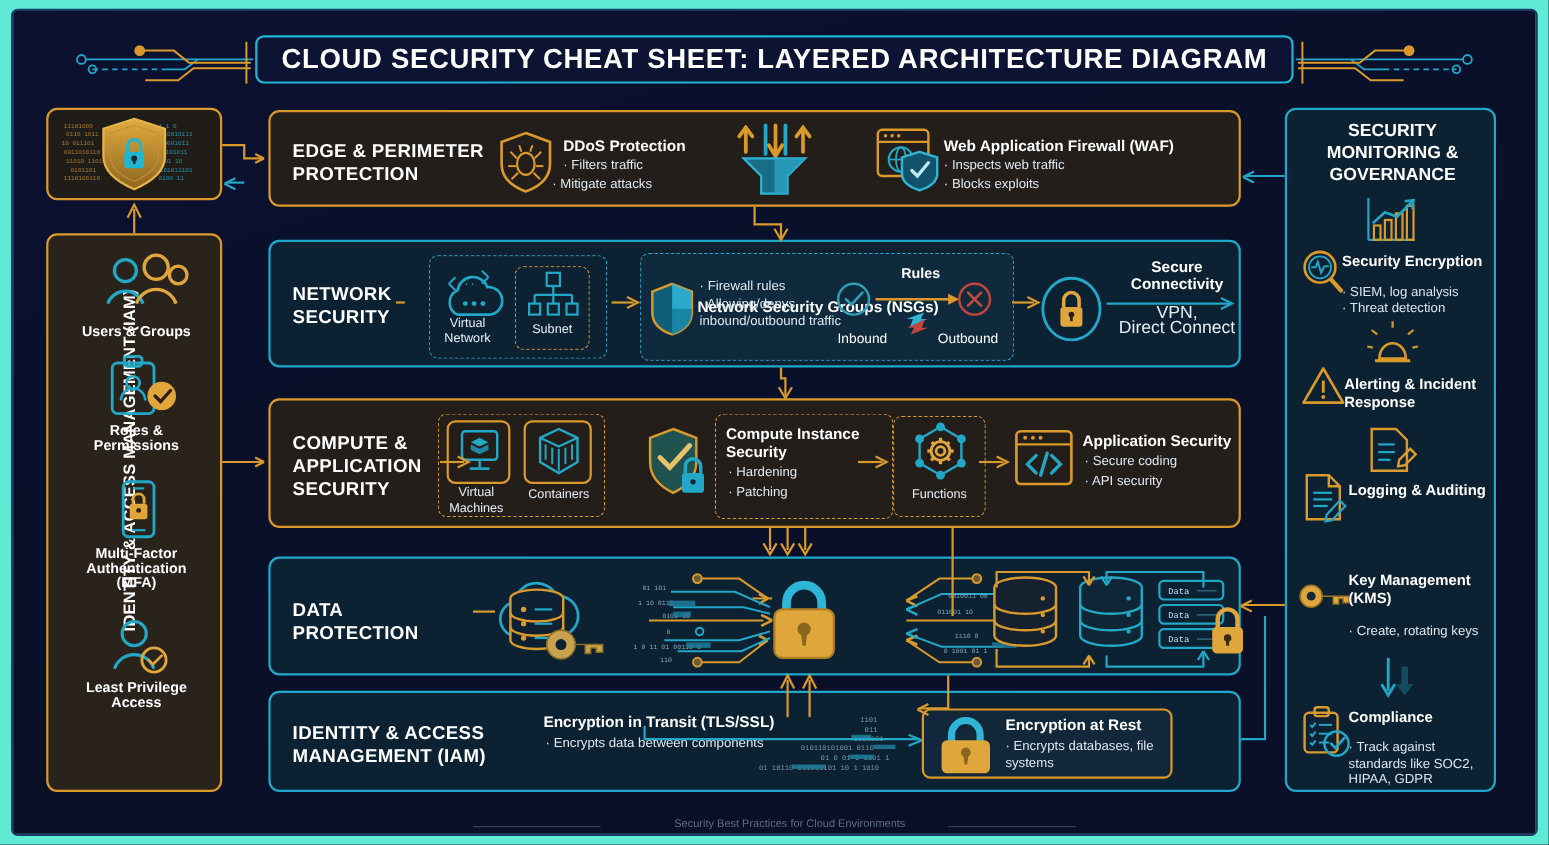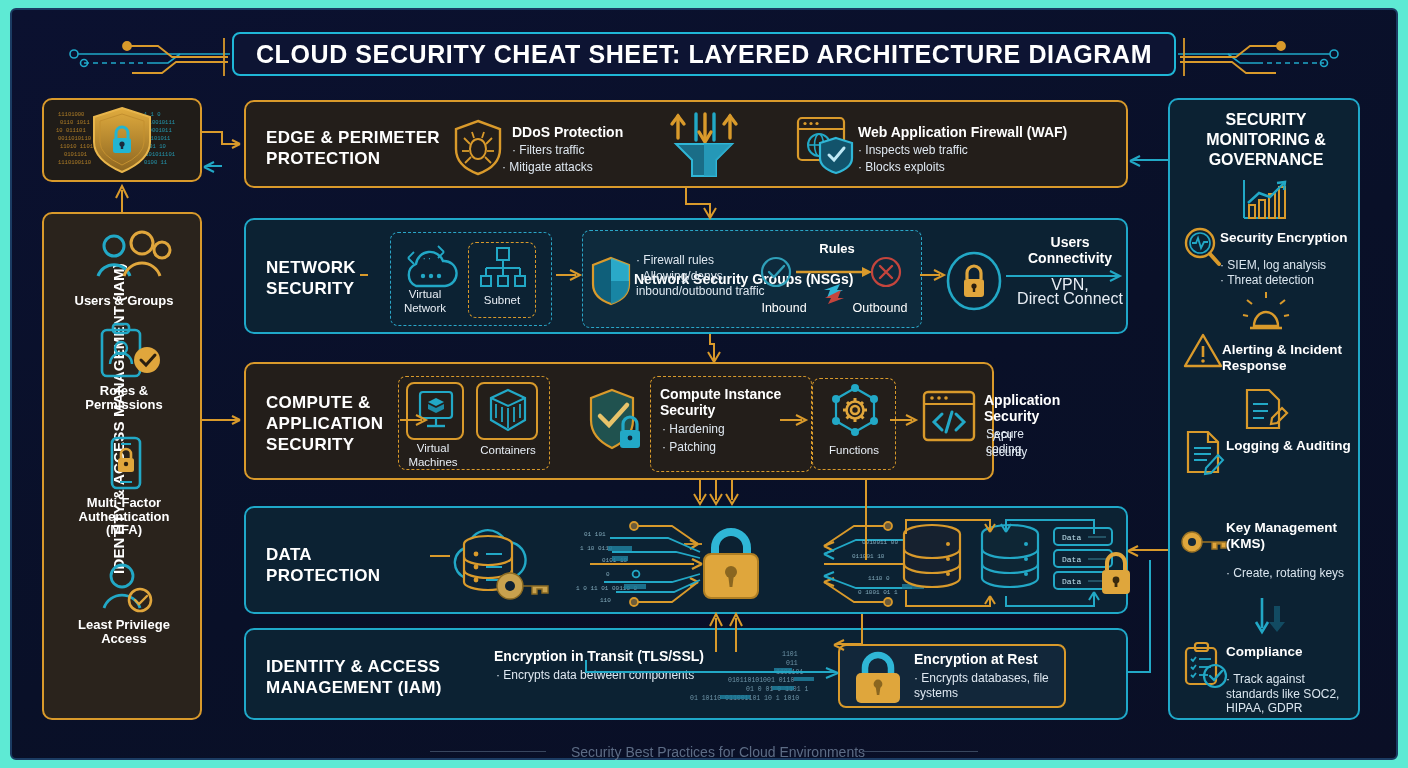--- a/index.html
+++ b/index.html
@@ -81,21 +81,21 @@
   }
   .panel-right-title {
     position:absolute; left:8px; top:10px; width:176px;
     color:#fff; font-weight:700; font-size:16px; line-height:20px; text-align:center;
   }
   .gov-head { color:#fff; font-weight:700; font-size:13.5px; line-height:16px; }
   .gov-bul  { color:#dbe6ef; font-size:12px; line-height:14.5px;margin-top:10px; }
 
   .footer {
     position:absolute; left:0; top:744px; width:1408px; text-align:center;
-    color:#5d6c85; font-size:14px;padding-left:28px;
+    color:#5d6c85; font-size:10px;padding-left:28px;
   }
   .foot-rule { position:absolute; top:751px; height:1px; background:#39465e; }
 
   svg { display:block; overflow: visible; }
   .ov { position:absolute; left:0; top:0; width:1408px; height:768px; pointer-events:none; }
 </style>
 </head>
 <body>
 
 <div id="root">
@@ -360,26 +360,26 @@
 
     <div style="position:absolute;left:700px;top:32px;">
       <svg width="56" height="58">
         <ellipse cx="28" cy="29" rx="26" ry="28" fill="none" stroke="#22a8c6" stroke-width="2.6"></ellipse>
         <rect x="18" y="27" width="20" height="18" rx="3" fill="#e0a63c"></rect>
         <path d="M21 27 v-6 a7 7 0 0 1 14 0 v6" fill="none" stroke="#e0a63c" stroke-width="3.2"></path>
         <circle cx="28" cy="34" r="2.6" fill="#2a1f10"></circle>
         <rect x="26.8" y="34" width="2.4" height="6" fill="#2a1f10"></rect>
       </svg>
     </div>
-    <div class="hdg" style="left:768px;top:14px;width:112px;text-align:center;">Users Connectivity</div>
+    <div class="hdg" style="left:768px;top:14px;width:112px;text-align:center;">Secure Connectivity</div>
     <div class="lbl" style="left:766px;top:58px;width:116px;font-size:16px;white-space:pre-line;">VPN,
 Direct Connect</div>
   </div>
 
-  <div class="row amber" style="left:244px;top:362px;width:750px;height:118px;">
+  <div class="row amber" style="left:244px;top:362px;width:884px;height:118px;">
     <div class="row-title" style="top:28px;white-space:pre-line;">COMPUTE &amp;
 APPLICATION
 SECURITY</div>
 
     <div class="box-dash-amber" style="left:152px;top:12px;width:152px;height:94px;"></div>
     <div class="box-solid-amber" style="left:160px;top:18px;width:58px;height:58px;"></div>
     <div style="position:absolute;left:172px;top:26px;">
       <svg width="36" height="42">
         <rect x="2" y="2" width="32" height="26" rx="3" fill="none" stroke="#22a8c6" stroke-width="2.2"></rect>
         <line x1="18" y1="28" x2="18" y2="35" stroke="#22a8c6" stroke-width="2.2"></line>

